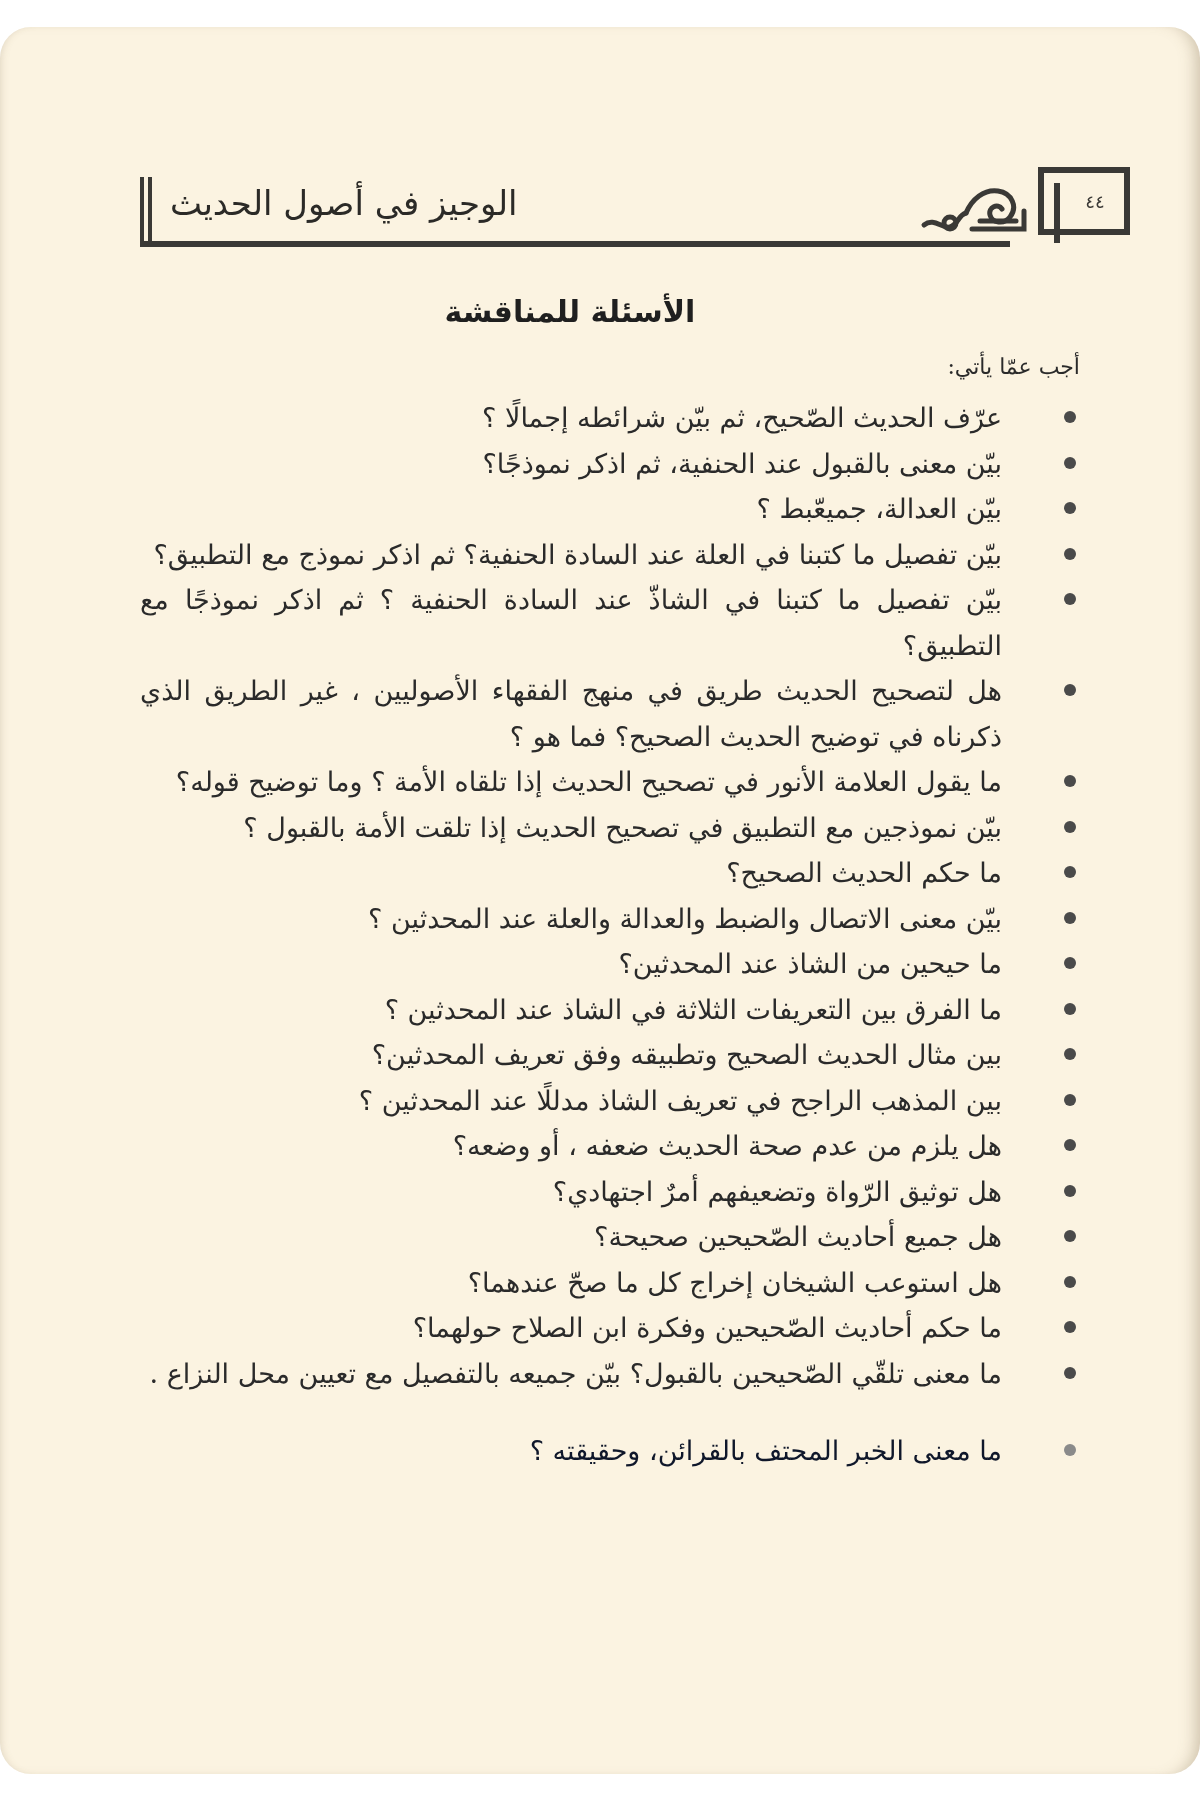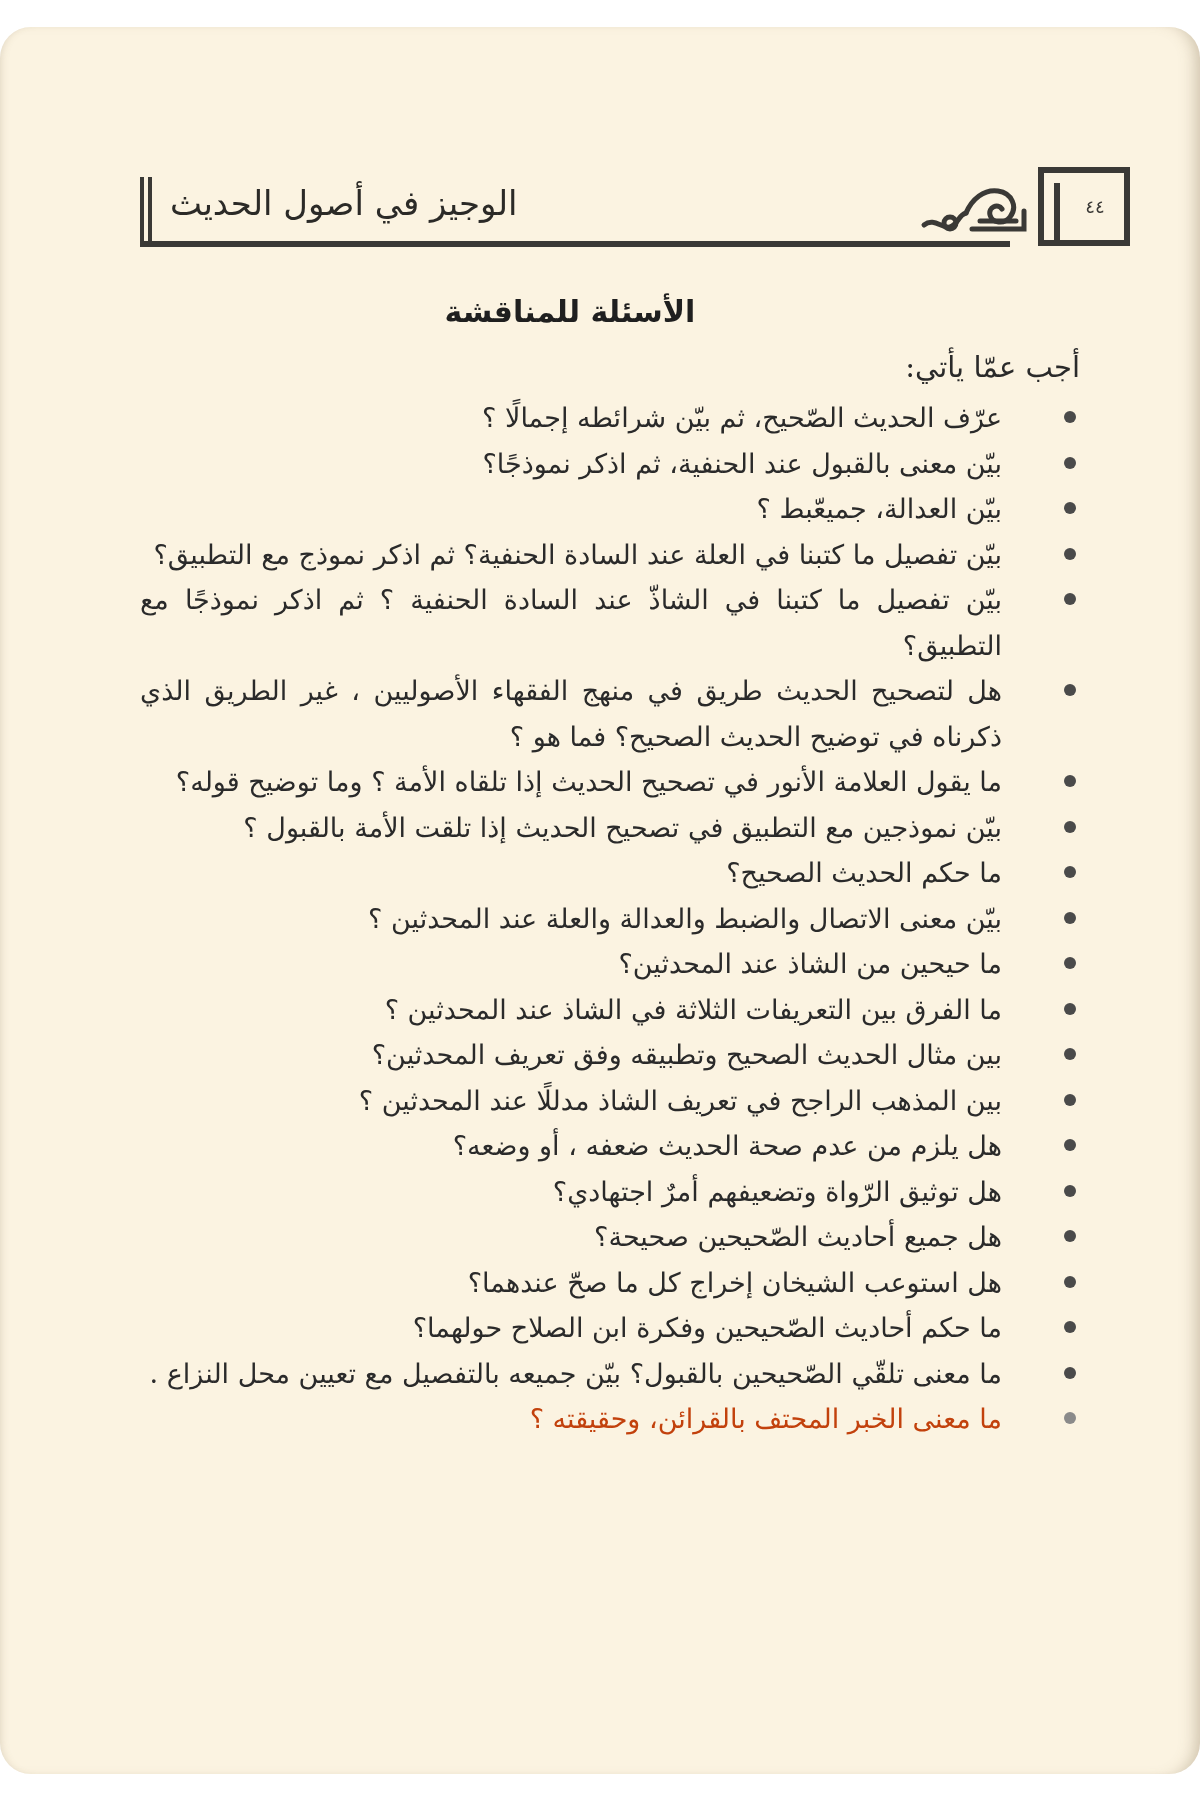--- a/index.html
+++ b/index.html
@@ -26,21 +26,21 @@
       position: absolute; left: 0; top: 20px; width: 12px; height: 64px;
       border-left: 4px solid #3a3936; border-right: 4px solid #3a3936; box-sizing: border-box;
     }
     .header-title {
       position: absolute; left: 30px; top: 16px; width: 620px; height: 60px;
       direction: rtl; text-align: left;
       font-family: "DejaVu Sans", "Liberation Sans", sans-serif;
       font-size: 34px; font-weight: normal; color: #2b2a27; line-height: 60px;
     }
     .page-number-box {
-      position: absolute; right: 0; top: 10px; width: 92px; height: 79px;
+      position: absolute; right: 0; top: 10px; width: 92px; height: 68px;
       border: 6px solid #3a3936; box-sizing: border-box;
     }
     .page-number-inner-bar {
       position: absolute; left: 10px; top: 10px; width: 6px; height: 60px; background: #3a3936;
     }
     .page-number {
       position: absolute; left: 22px; right: 0; top: 0; bottom: 0;
       display: flex; align-items: center; justify-content: center;
       font-family: "DejaVu Sans", sans-serif; font-size: 18px; color: #3a3936;
     }
@@ -52,33 +52,33 @@
       position: absolute; left: 140px; top: 262px; width: 900px;
       direction: rtl; color: #2a2a2a;
     }
     .section-title {
       text-align: center; font-family: "DejaVu Sans", sans-serif;
       font-size: 30px; font-weight: bold; color: #1f1f1f;
       height: 46px; line-height: 46px; margin-right: 300px; margin-left: 0;
       width: 300px; margin: 0 auto 4px auto; position: relative; left: -20px;
     }
     .instruction {
-      font-size: 29px; line-height: 56px; height: 56px; margin-top: 4px;
+      font-size: 22px; line-height: 56px; height: 56px; margin-top: 4px;
       margin-right: -40px;
     }
     .questions { list-style: none; margin: 0; padding: 0; }
     .question {
       position: relative; font-size: 27px; line-height: 45.5px;
       padding-right: 38px; text-align: justify;
     }
     .question .bullet {
       position: absolute; right: -36px; top: 16px; width: 12px; height: 12px;
       border-radius: 50%; background: #4a4a4a;
     }
-    .question.faded { color: #c2410c; }
+    .question.faded { color: #0f172a; margin-top: 32px; }
     .question.faded .bullet { background: #8a8a8a; }
     .question .text { display: block; }
   </style>
 </head>
 <body>
 
 <div class="page">
 
   <div class="header">
     <div class="header-double-bar"></div>

